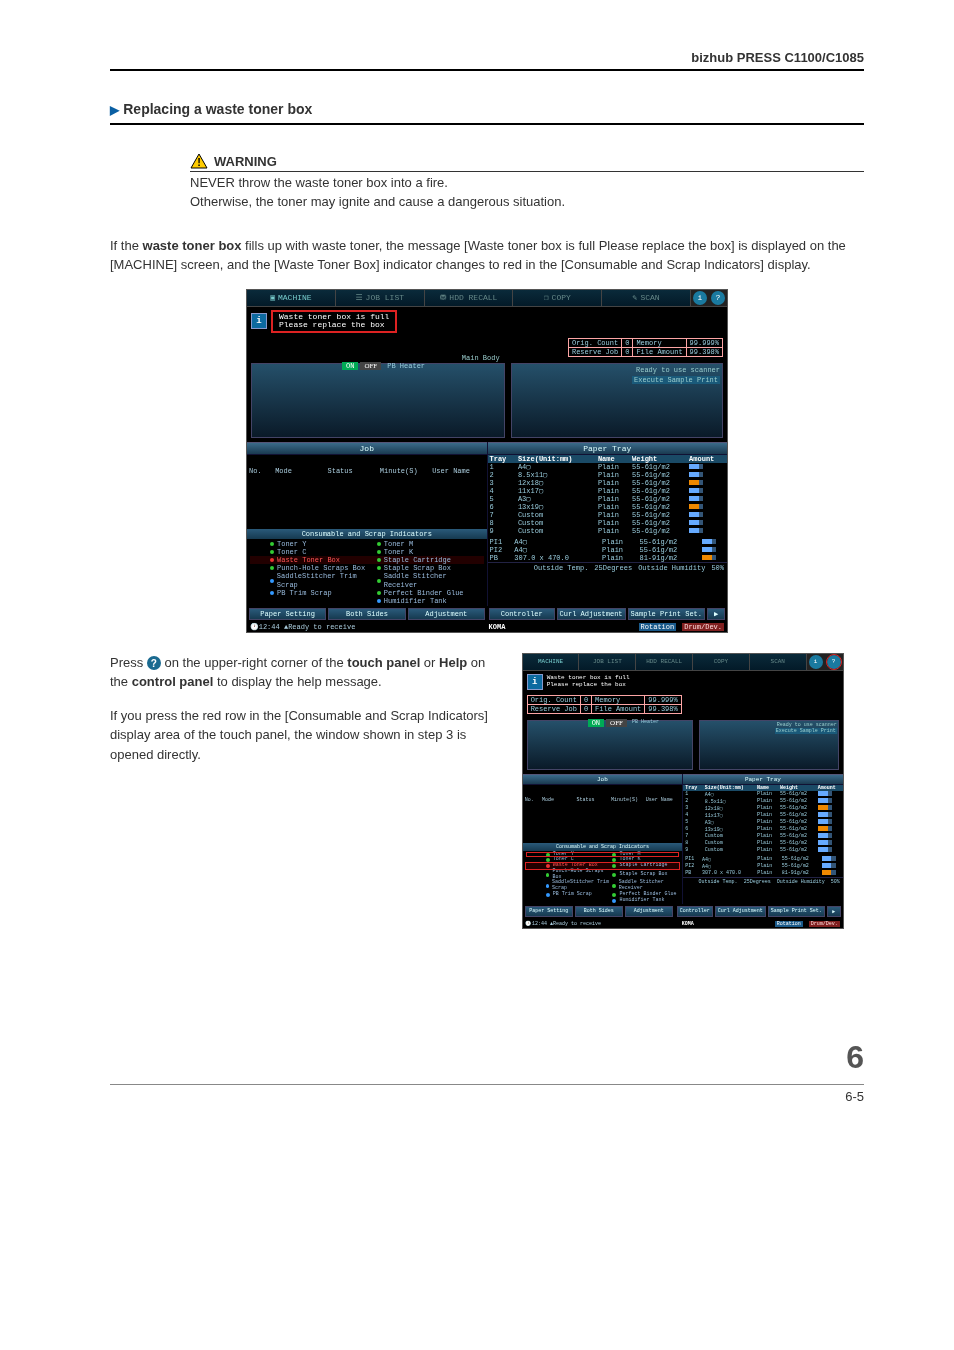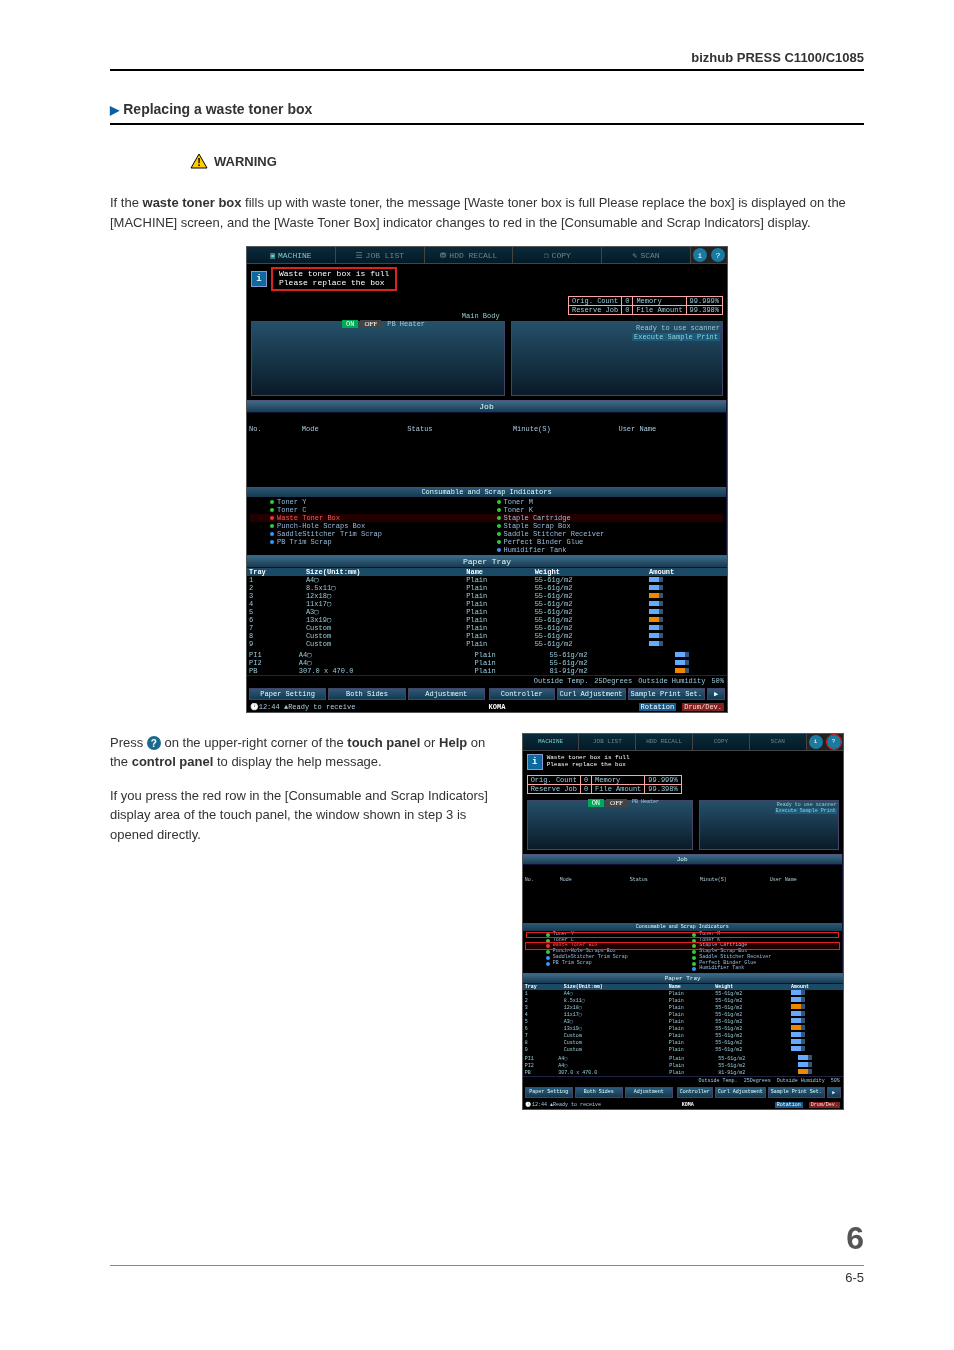--- a/index.html
+++ b/index.html
@@ -176,21 +176,21 @@
   .ss-job-header, .ss-row {
     display: flex;
     padding: 12px 2px;
     color: #acd;
     font-size: 7px;
   }
   .ss.small .ss-job-header, .ss.small .ss-row { font-size: 5px; }
   .ss-job-block { height: 42px; }
   .ss.small .ss-job-block { height: 28px; }
 
-  .ss-columns { display: flex; flex-direction: column; }
+  .ss-columns { display: flex; }
   .ss-col { flex: 1; border-right: 1px solid #113; }
   .ss-col:last-child { border-right: none; }
 
   .cons-title {
     background: linear-gradient(#2a5a7a, #163a50);
     text-align: center;
     padding: 1px 0;
     color: #dff;
     font-size: 7px;
   }
@@ -295,20 +295,24 @@
 
   <div class="warning-block">
     <div class="warning-header">
       <span class="warning-icon">
         <svg width="18" height="16" viewBox="0 0 18 16">
           <polygon points="9,1 17,15 1,15" fill="#ffcc00" stroke="#000" stroke-width="1"></polygon>
           <text x="9" y="13" text-anchor="middle" font-size="11" font-weight="bold" fill="#000">!</text>
         </svg>
       </span>
       <span>WARNING</span>
+    </div>
+    <div class="warning-text">
+      <div>NEVER throw the waste toner box into a fire.</div>
+      <div>Otherwise, the toner may ignite and cause a dangerous situation.</div>
     </div>
   </div>
 
   <div class="body-text">
     <span>If the </span><b>waste toner box</b><span> fills up with waste toner, the message [Waste toner box is full Please replace the box] is displayed on the [MACHINE] screen, and the [Waste Toner Box] indicator changes to red in the [Consumable and Scrap Indicators] display.</span>
   </div>
 
   <div class="screenshot-wrap">
     <div class="ss">
       <div class="ss-tabs">

